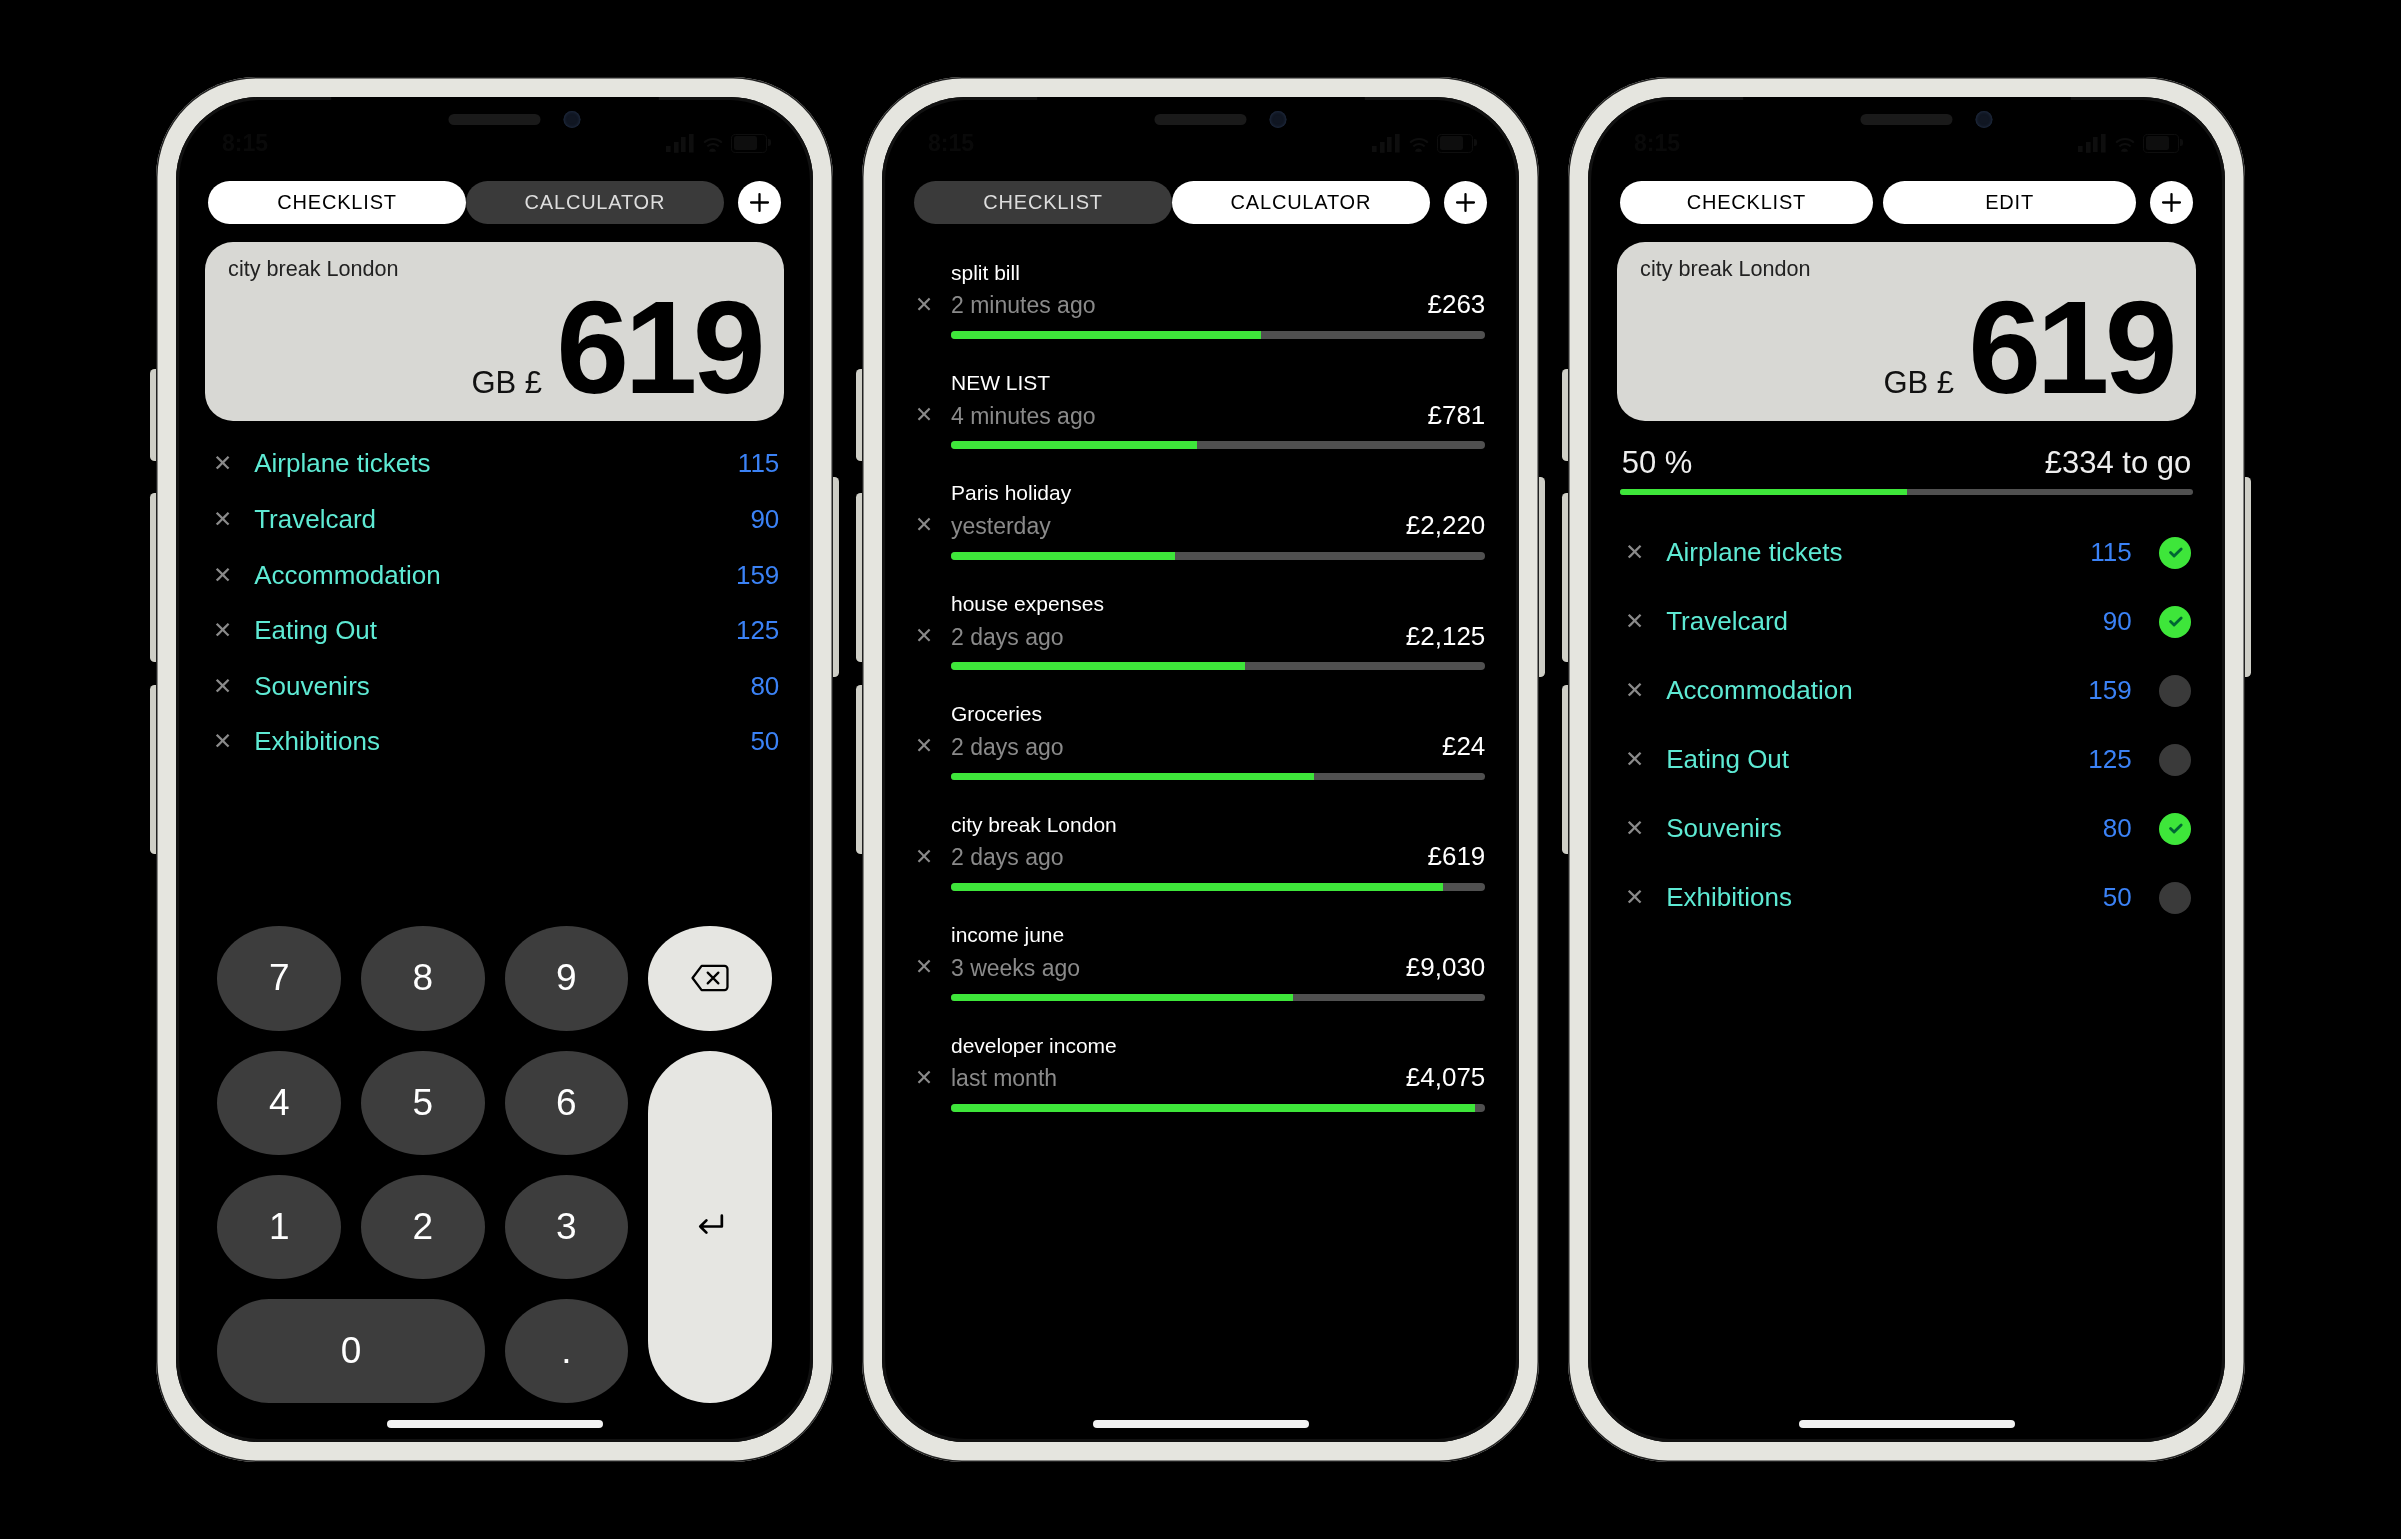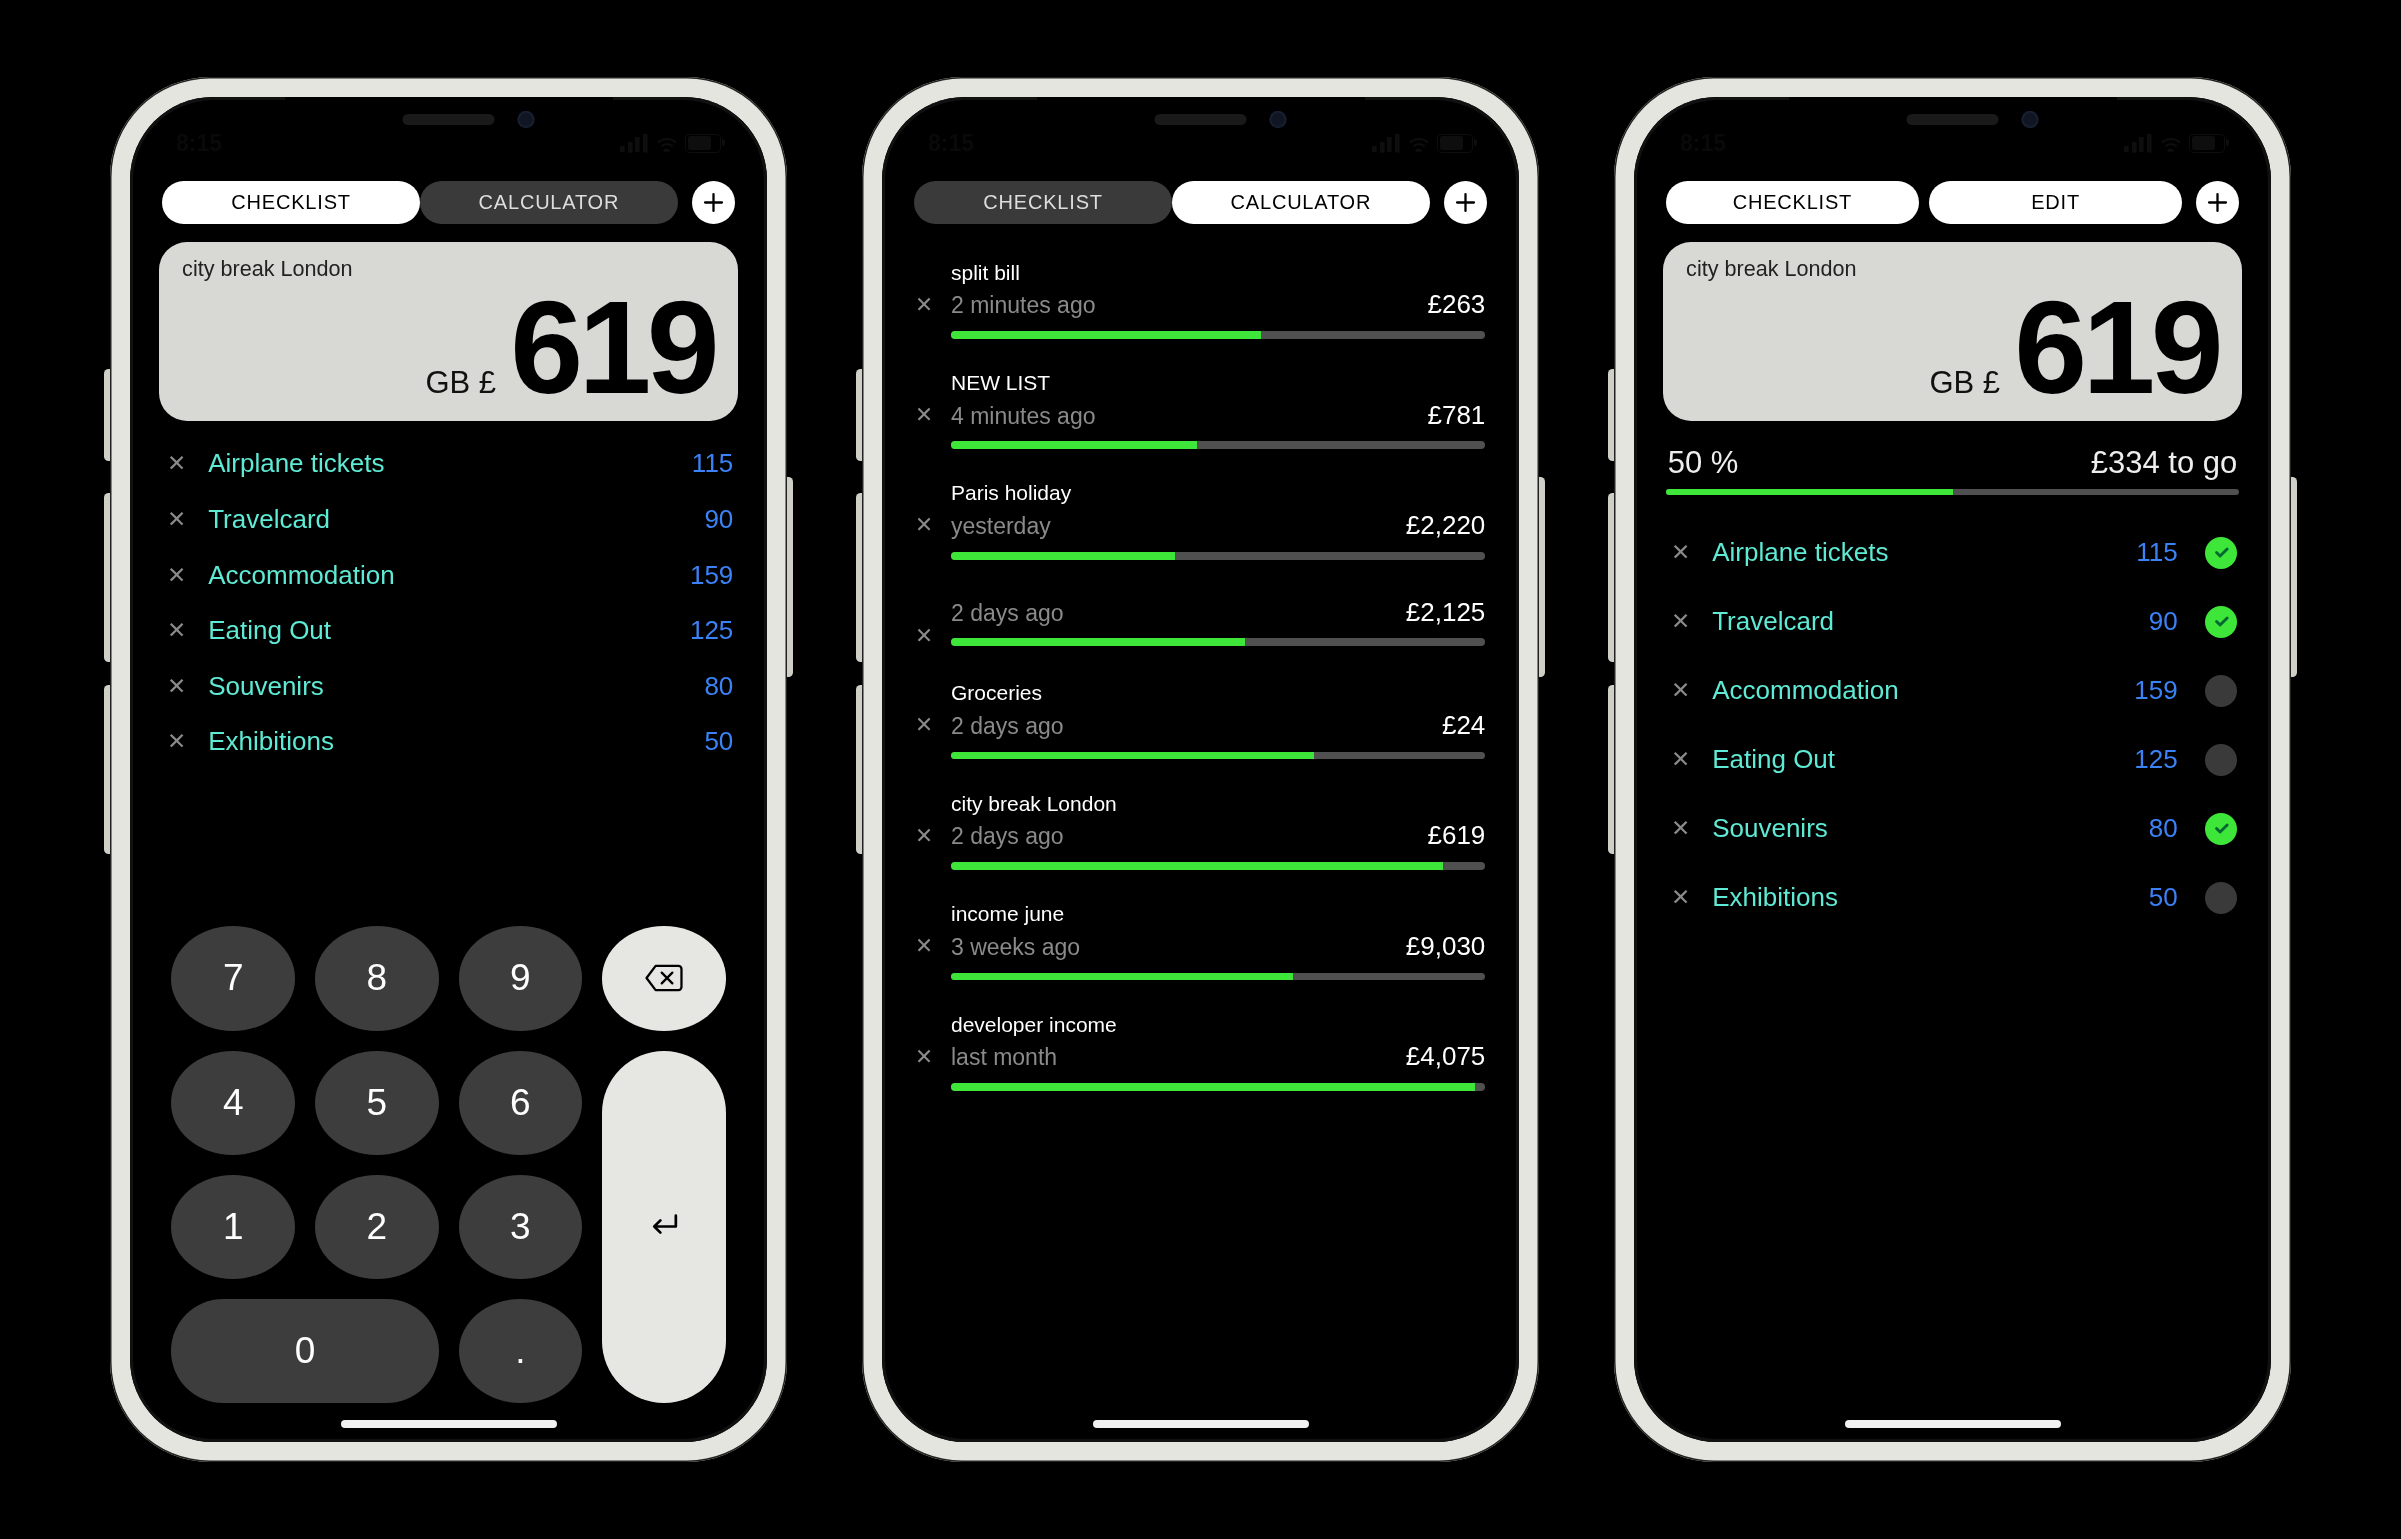--- a/index.html
+++ b/index.html
@@ -11,21 +11,21 @@
     --light:#e6e6e2;
     --white:#fff;
     --green:#3ee63a;
     --green2:#2ecc40;
     --dim:#555;
     --track:#505050;
   }
   html,body{margin:0;padding:0;background:#000;font-family:-apple-system,Helvetica,Arial,sans-serif;}
   .stage{
     width:2401px;height:1539px;background:#000;position:relative;
-    display:flex;justify-content:center;align-items:center;gap:75px;
+    display:flex;justify-content:center;align-items:center;gap:29px;
     transform-origin:top left;
   }
   
   .phone{
     width:677px;height:1385px;position:relative;
     border-radius:100px;
     background:#e5e5df;
     padding:20px;
     box-sizing:border-box;
     box-shadow:0 0 0 1.5px #222 inset, 0 0 23px rgba(0,0,0,0.8);
@@ -304,20 +304,21 @@
                   <div class="lbar">
                     <div style="width: 42%;"></div>
                   </div>
                 </div>
               </div>
             </div>
             <div class="litem">
               <div class="lhead">
                 <span class="x">✕</span>
                 <div class="lbody">
+                  <div class="lname">house expenses</div>
                   <div class="lsub">
                     <span class="ltime">2 days ago</span>
                     <span class="lamt">£2,125</span>
                   </div>
                   <div class="lbar">
                     <div style="width: 55%;"></div>
                   </div>
                 </div>
               </div>
             </div>

